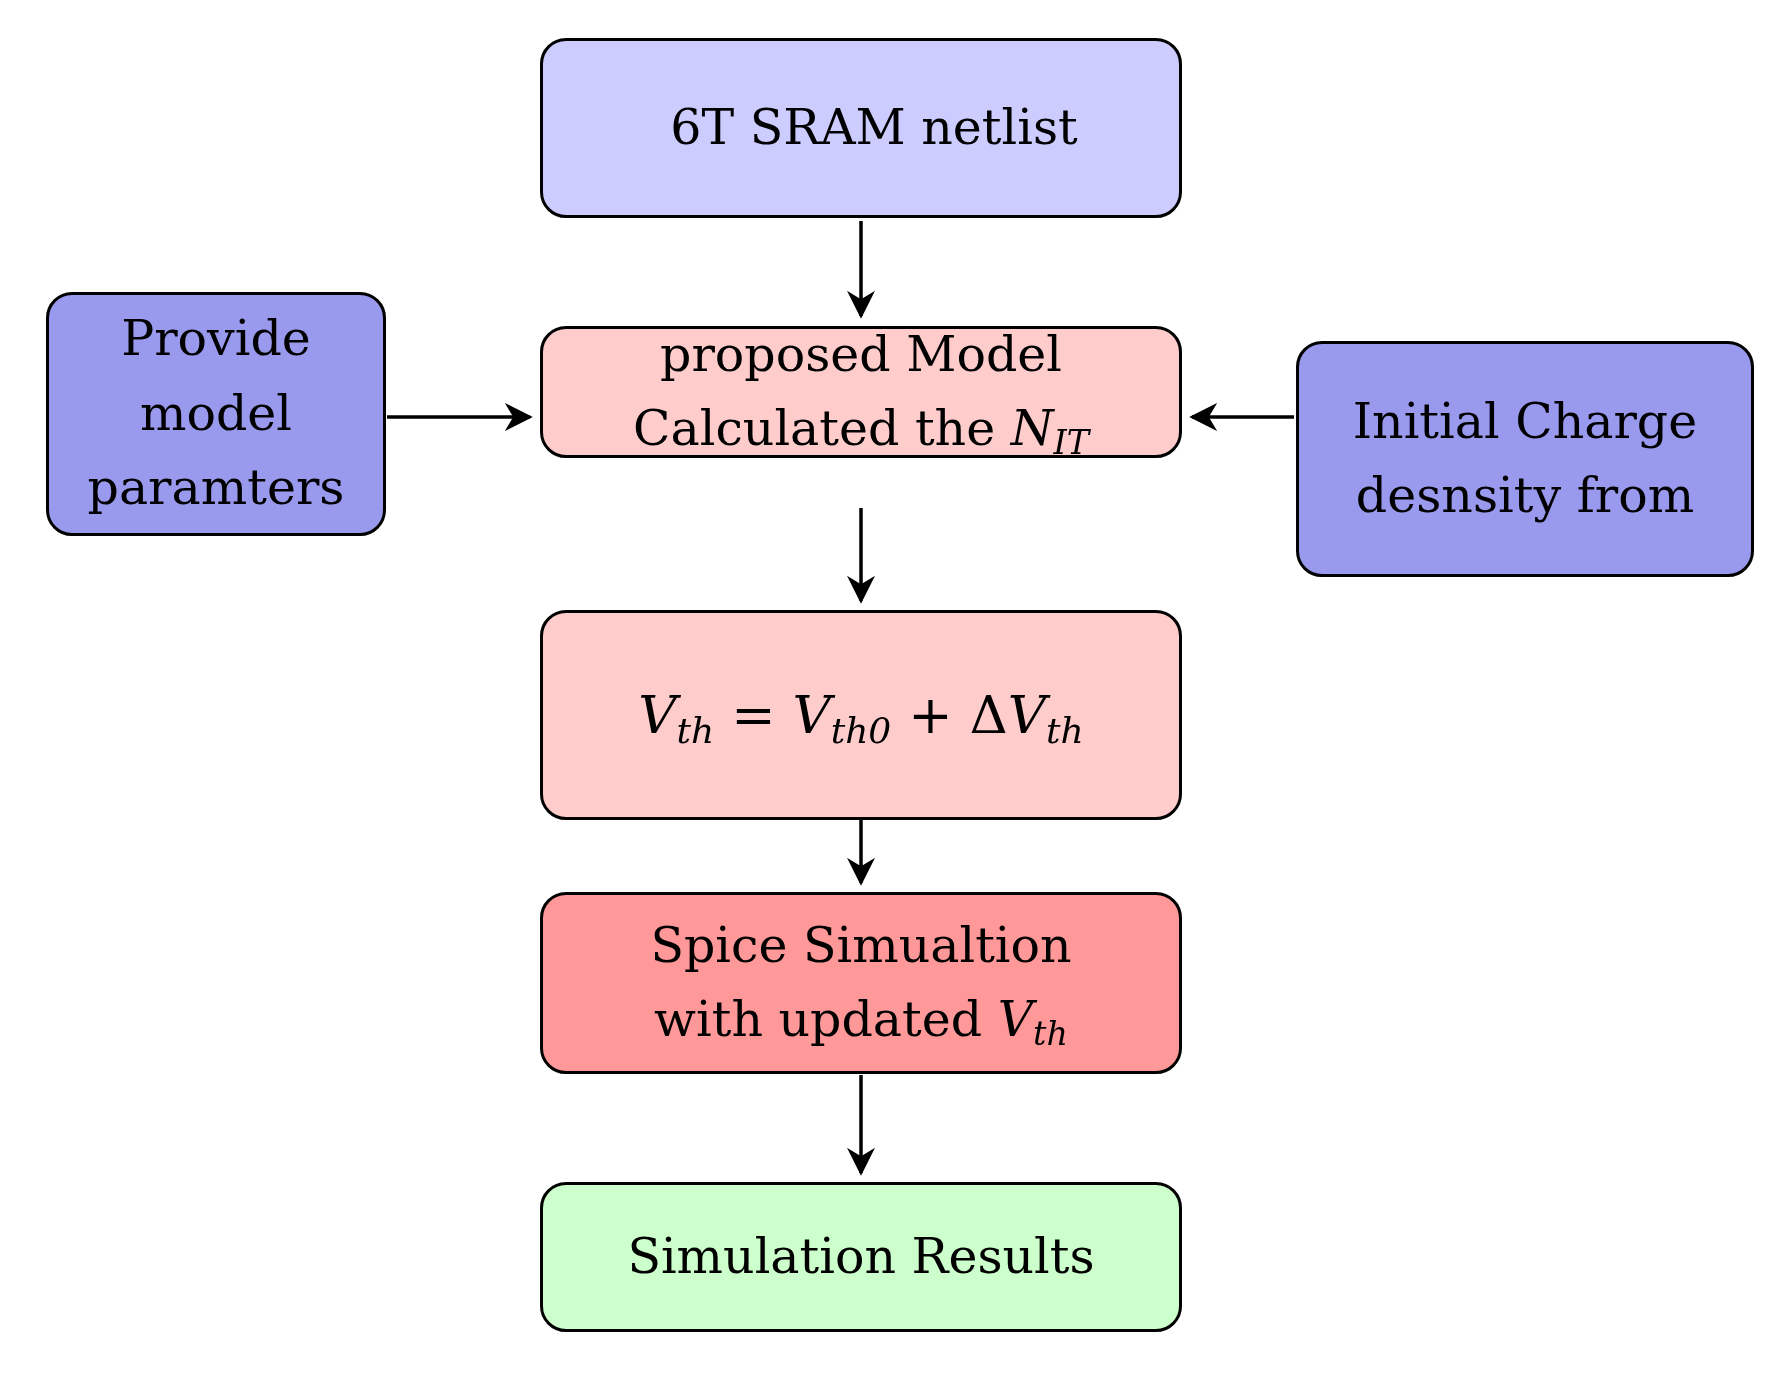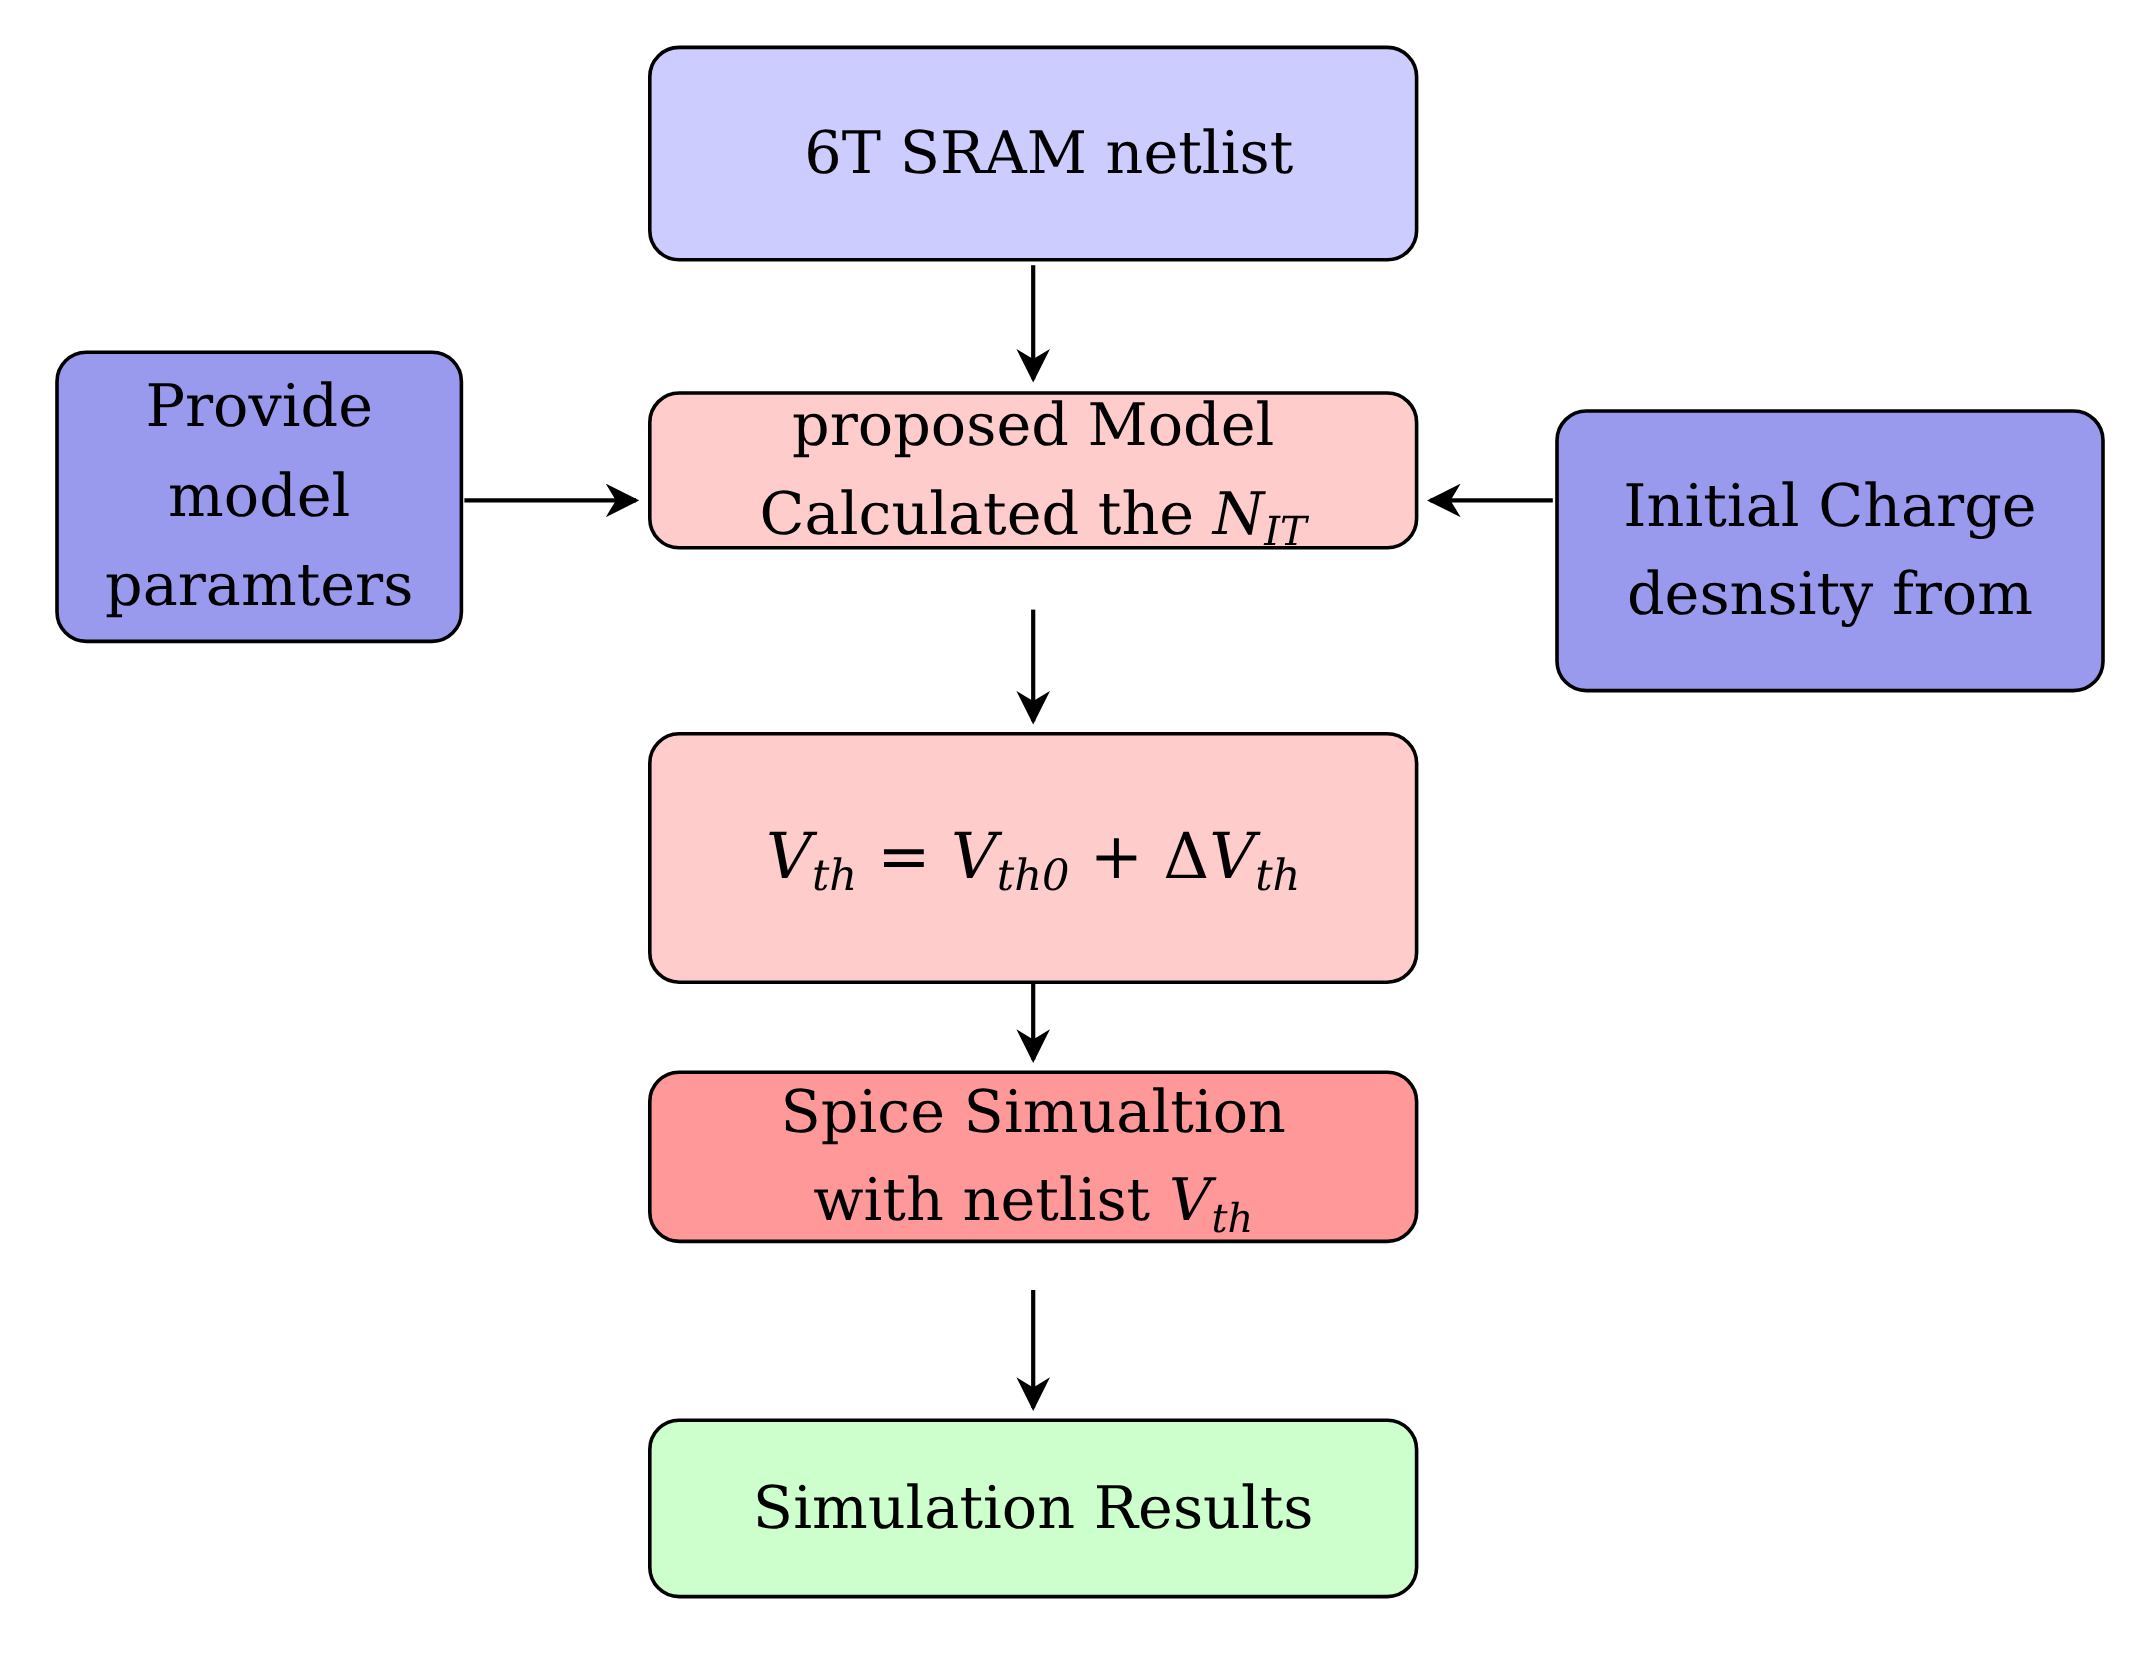--- a/index.html
+++ b/index.html
@@ -91,24 +91,24 @@
   <div class="box" style="left: 540px; top: 610px; width: 642px; height: 210px; background-color: rgb(255, 204, 204);">
     <div class="formula-text">
       <span class="mi">V</span><span class="msub">th</span>
       <span>=</span>
       <span class="mi">V</span><span class="msub">th0</span>
       <span>+</span>
       <span>Δ</span><span class="mi">V</span><span class="msub">th</span>
     </div>
   </div>
 
-  <div class="box" style="left: 540px; top: 892px; width: 642px; height: 144px; background-color: rgb(255, 153, 153);">
+  <div class="box" style="left: 540px; top: 892px; width: 642px; height: 182px; background-color: rgb(255, 153, 153);">
     <div>Spice Simualtion</div>
     <div>
-      <span>with netlist </span><span class="mi">V</span><span class="msub">th</span>
+      <span>with updated </span><span class="mi">V</span><span class="msub">th</span>
     </div>
   </div>
 
   <div class="box" style="left: 540px; top: 1182px; width: 642px; height: 150px; background-color: rgb(204, 255, 204);">
     <span class="node-label">Simulation Results</span>
   </div>
 
 </div>
 
 </body></html>

